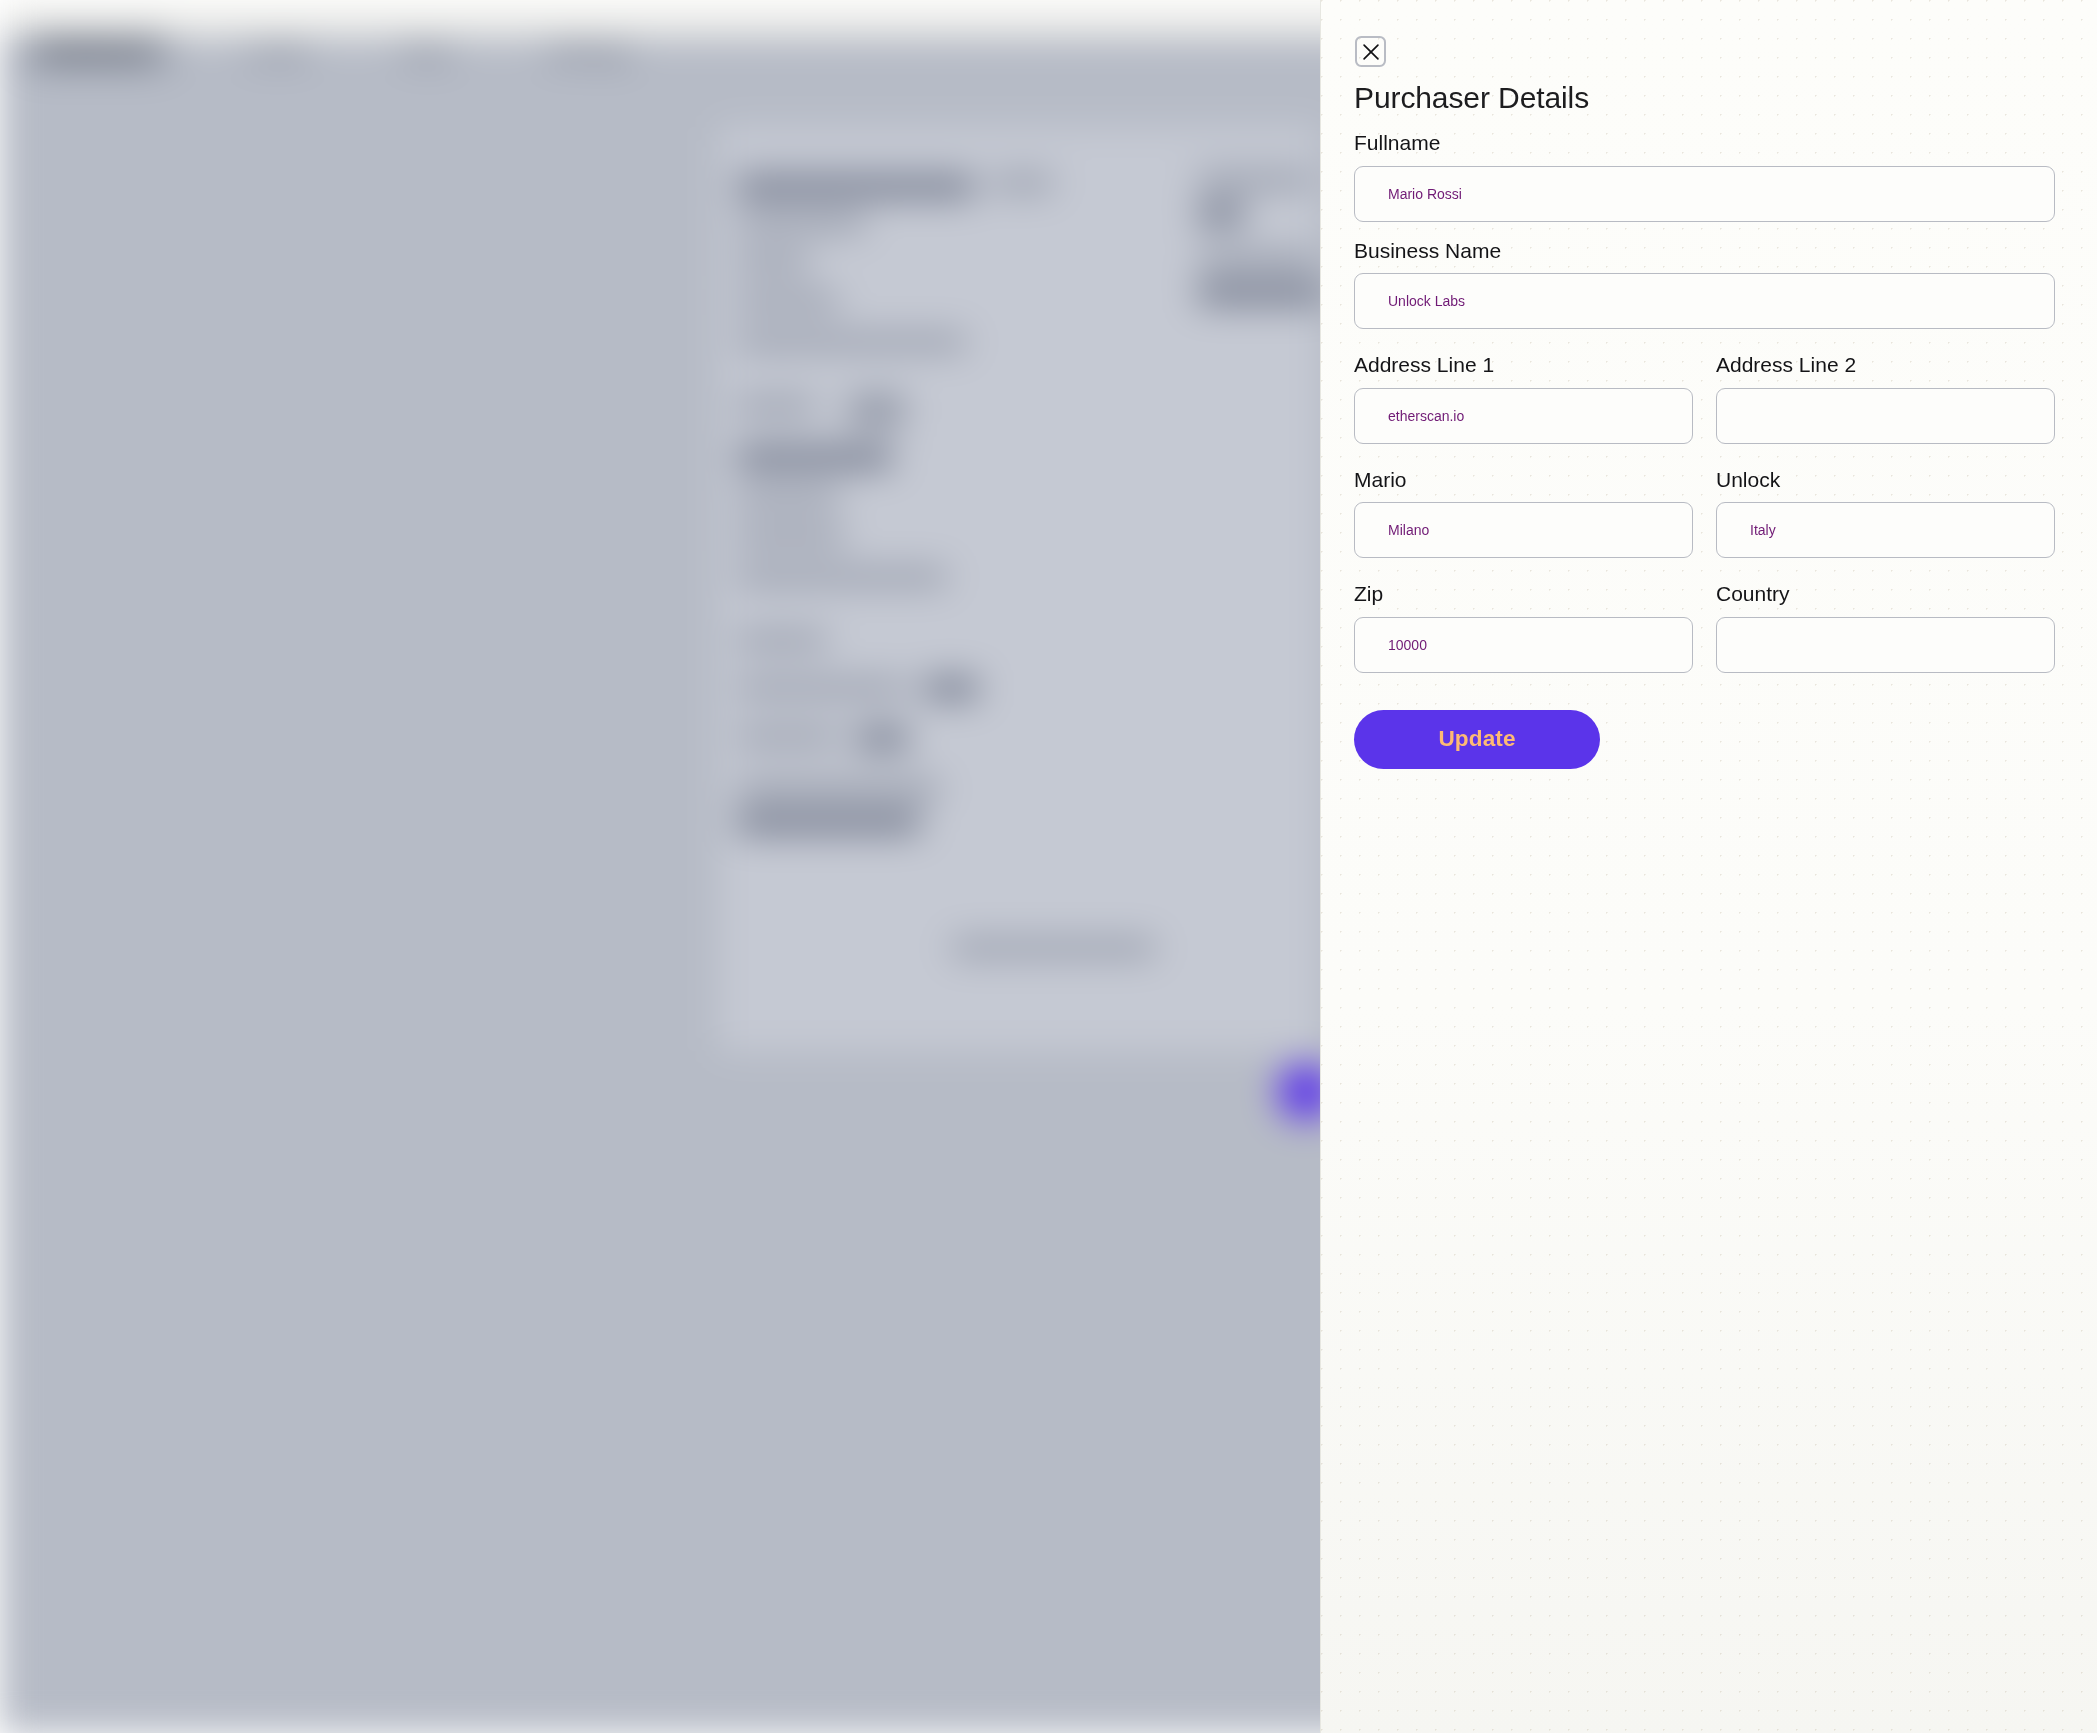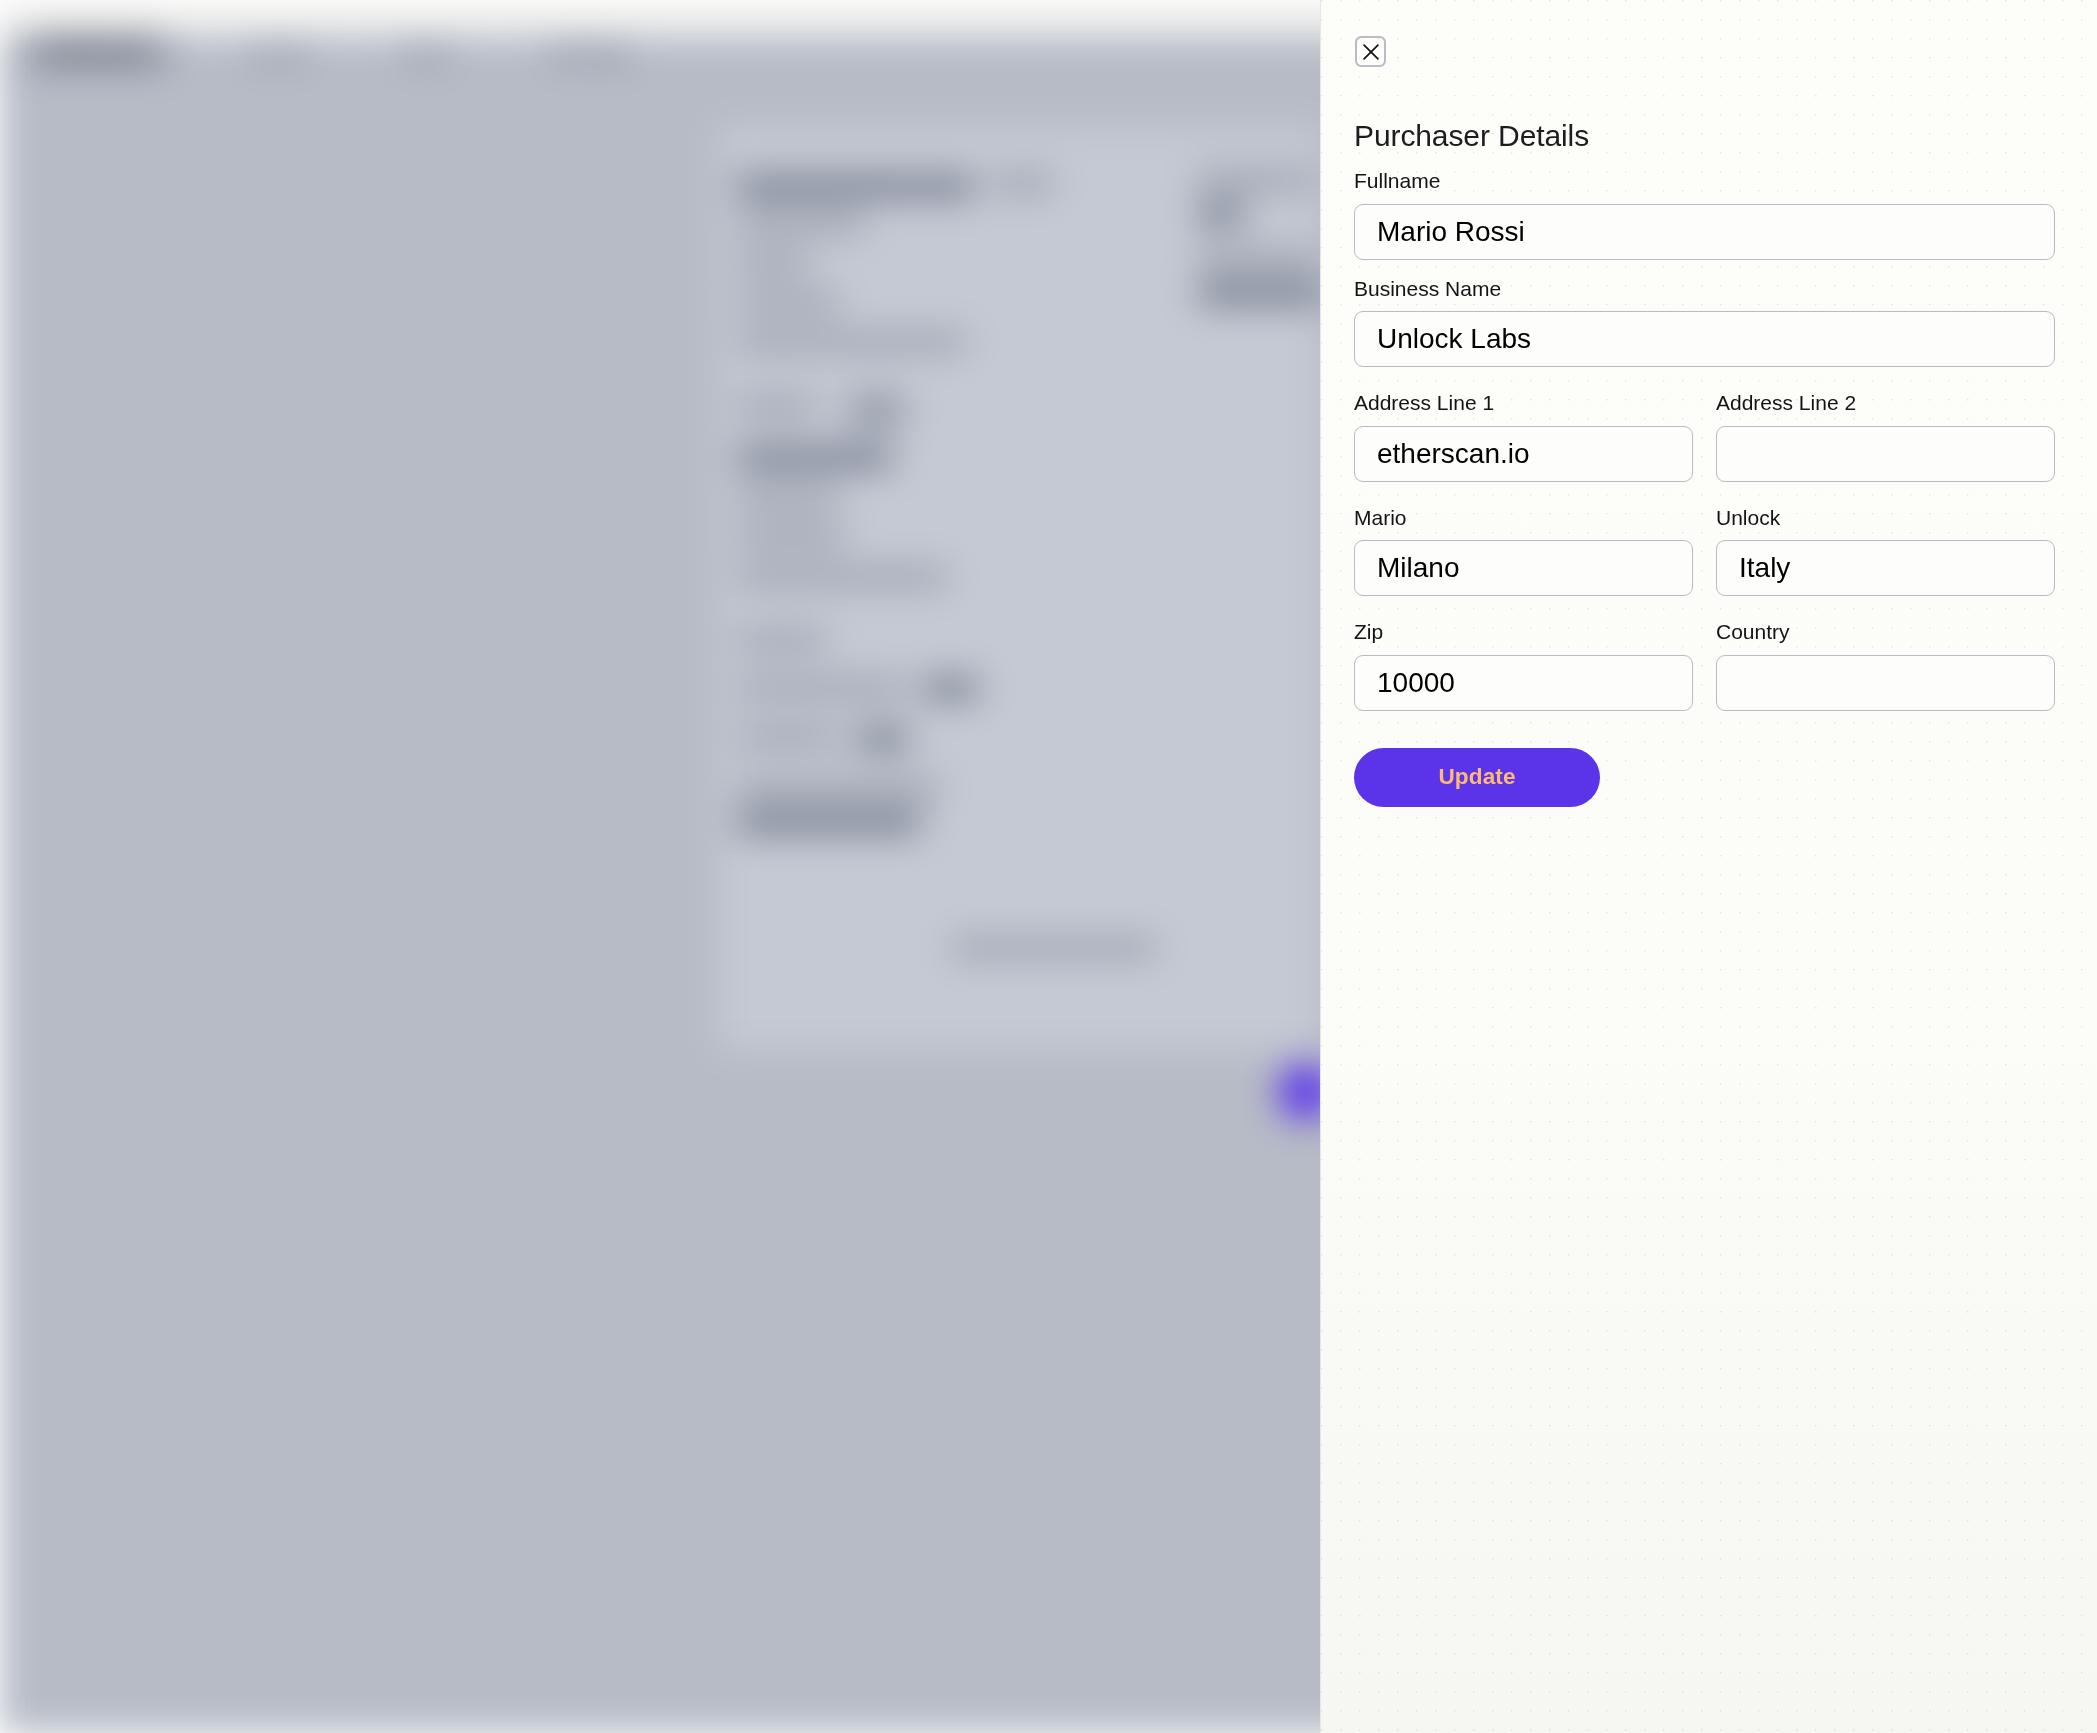--- a/index.html
+++ b/index.html
@@ -120,21 +120,21 @@
     display: flex;
     align-items: center;
     justify-content: center;
     cursor: pointer;
     padding: 0;
     margin-left: 1.4px;
   }
   .close-btn svg { display: block; }
 
   .panel-title {
-    margin-top: 52px;
+    margin-top: 14px;
     font-size: 30px;
     font-weight: 400;
     color: #1d1d1f;
     letter-spacing: -0.1px;
     line-height: 1.1;
   }
 
   .field {
     margin-top: 15px;
   }
@@ -148,23 +148,23 @@
   }
 
   .text-input {
     display: block;
     width: 100%;
     height: 56px;
     border: 1.4px solid #b8bbc3;
     border-radius: 9px;
     background: #fdfdfb;
     font-family: "Liberation Sans", sans-serif;
-    font-size: 28px;
-    color: #000000;
-    padding: 0 22px;
+    font-size: 14px;
+    color: #701a75;
+    padding: 0 33px;
     outline: none;
   }
   .text-input::placeholder { color: #a9a9a9; }
 
   .row-2 {
     display: flex;
     gap: 23px;
     margin-top: 22px;
   }
   .row-2 > .col { flex: 1 1 0; min-width: 0; }

